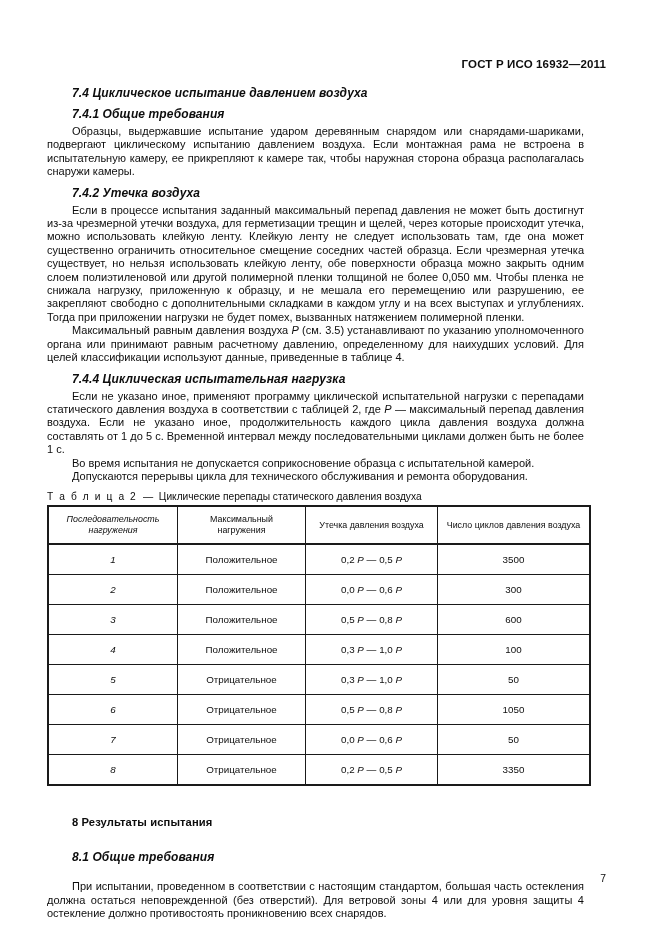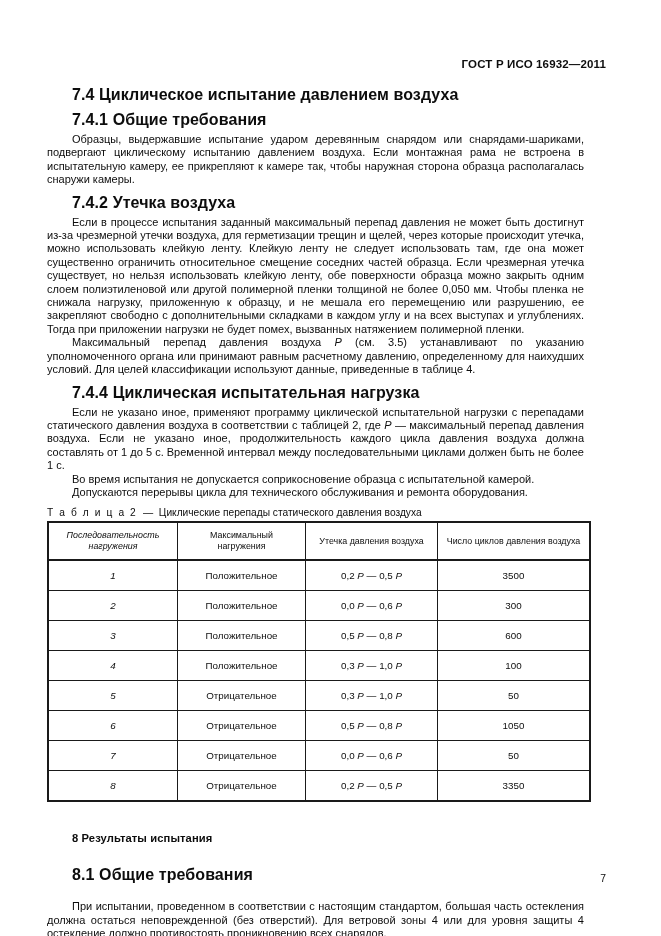--- a/index.html
+++ b/index.html
@@ -30,25 +30,26 @@
     letter-spacing: 0.15px;
     white-space: nowrap;
   }
   .content {
     position: absolute;
     left: 47px;
     top: 86px;
     width: 537px;
   }
   .h-sub {
-    font-size: 16px;
+    font-size: 12px;
     font-weight: bold;
     margin: 0 0 4px 0;
     padding-left: 25px;
     letter-spacing: 0.1px;
+    font-style: italic;
   }
   .h-sub.tight { margin-top: 7px; }
   .h-sec {
     font-size: 11.2px;
     font-weight: bold;
     padding-left: 25px;
     margin: 0;
     letter-spacing: 0.1px;
   }
   p.body {
@@ -121,21 +122,21 @@
   <div class="content">
 
     <div class="h-sub">7.4  Циклическое испытание давлением воздуха</div>
 
     <div class="h-sub tight">7.4.1  Общие требования</div>
     <p class="body">Образцы, выдержавшие испытание ударом деревянным снарядом или снарядами-шариками, подвергают циклическому испытанию давлением воздуха. Если монтажная рама не встроена в испытательную камеру, ее прикрепляют к камере так, чтобы наружная сторона образца располагалась снаружи камеры.</p>
 
     <div class="h-sub tight">7.4.2  Утечка воздуха</div>
     <p class="body">Если в процессе испытания заданный максимальный перепад давления не может быть достигнут из-за чрезмерной утечки воздуха, для герметизации трещин и щелей, через которые происходит утечка, можно использовать клейкую ленту. Клейкую ленту не следует использовать там, где она может существенно ограничить относительное смещение соседних частей образца. Если чрезмерная утечка существует, но нельзя использовать клейкую ленту, обе поверхности образца можно закрыть одним слоем полиэтиленовой или другой полимерной пленки толщиной не более 0,050 мм. Чтобы пленка не снижала нагрузку, приложенную к образцу, и не мешала его перемещению или разрушению, ее закрепляют свободно с дополнительными складками в каждом углу и на всех выступах и углублениях. Тогда при приложении нагрузки не будет помех, вызванных натяжением полимерной пленки.</p>
 
-    <p class="body"><span>Максимальный перепад давления воздуха </span><i class="pvar">P</i><span> (см. 3.5) устанавливают по указанию уполномоченного органа или принимают равным расчетному давлению, определенному для наихудших условий. Для целей классификации используют данные, приведенные в таблице 4.</span></p>
+    <p class="body"><span>Максимальный равным давления воздуха </span><i class="pvar">P</i><span> (см. 3.5) устанавливают по указанию уполномоченного органа или принимают равным расчетному давлению, определенному для наихудших условий. Для целей классификации используют данные, приведенные в таблице 4.</span></p>
 
     <div class="h-sub tight">7.4.4  Циклическая испытательная нагрузка</div>
     <p class="body"><span>Если не указано иное, применяют программу циклической испытательной нагрузки с перепадами статического давления воздуха в соответствии с таблицей 2, где </span><i class="pvar">P</i><span> — максимальный перепад давления воздуха. Если не указано иное, продолжительность каждого цикла давления воздуха должна составлять от 1 до 5 с. Временной интервал между последовательными циклами должен быть не более 1 с.</span></p>
     <p class="body nogap">Во время испытания не допускается соприкосновение образца с испытательной камерой.</p>
     <p class="body nogap">Допускаются перерывы цикла для технического обслуживания и ремонта оборудования.</p>
 
     <div class="blk"></div>
     <p class="caption"><span class="cap-lead">Т а б л и ц а  2</span><span>&nbsp;&nbsp;—&nbsp;&nbsp;</span><span>Циклические перепады статического давления воздуха</span></p>
 
     <div class="blk-sm"></div>

